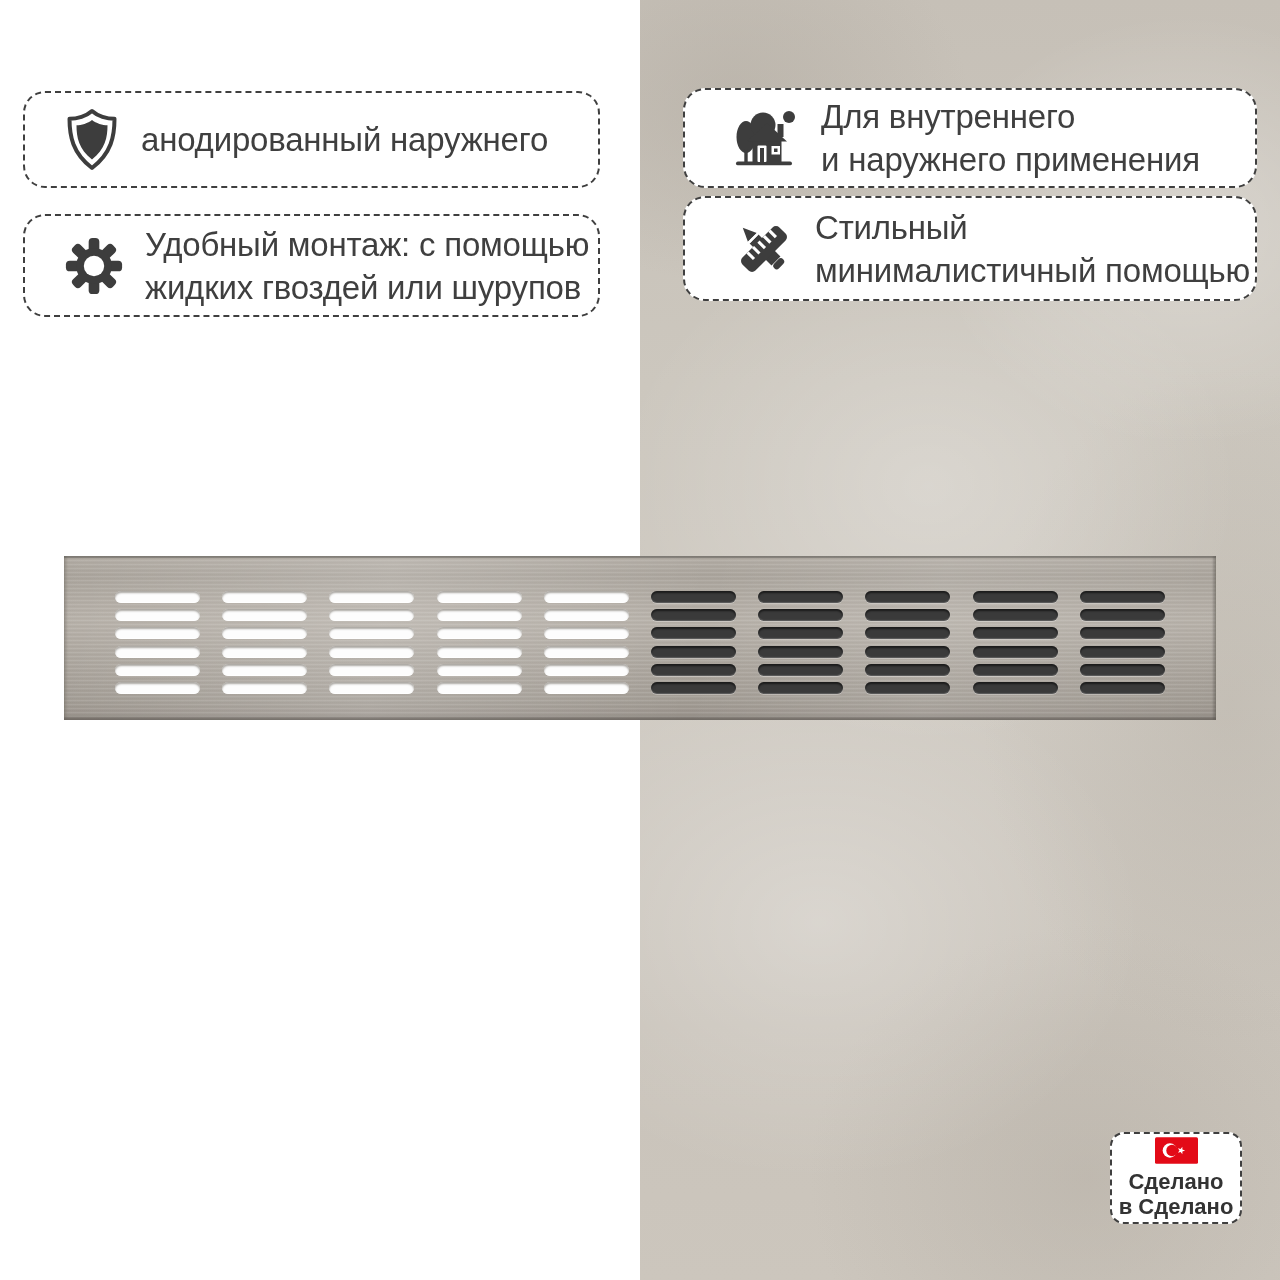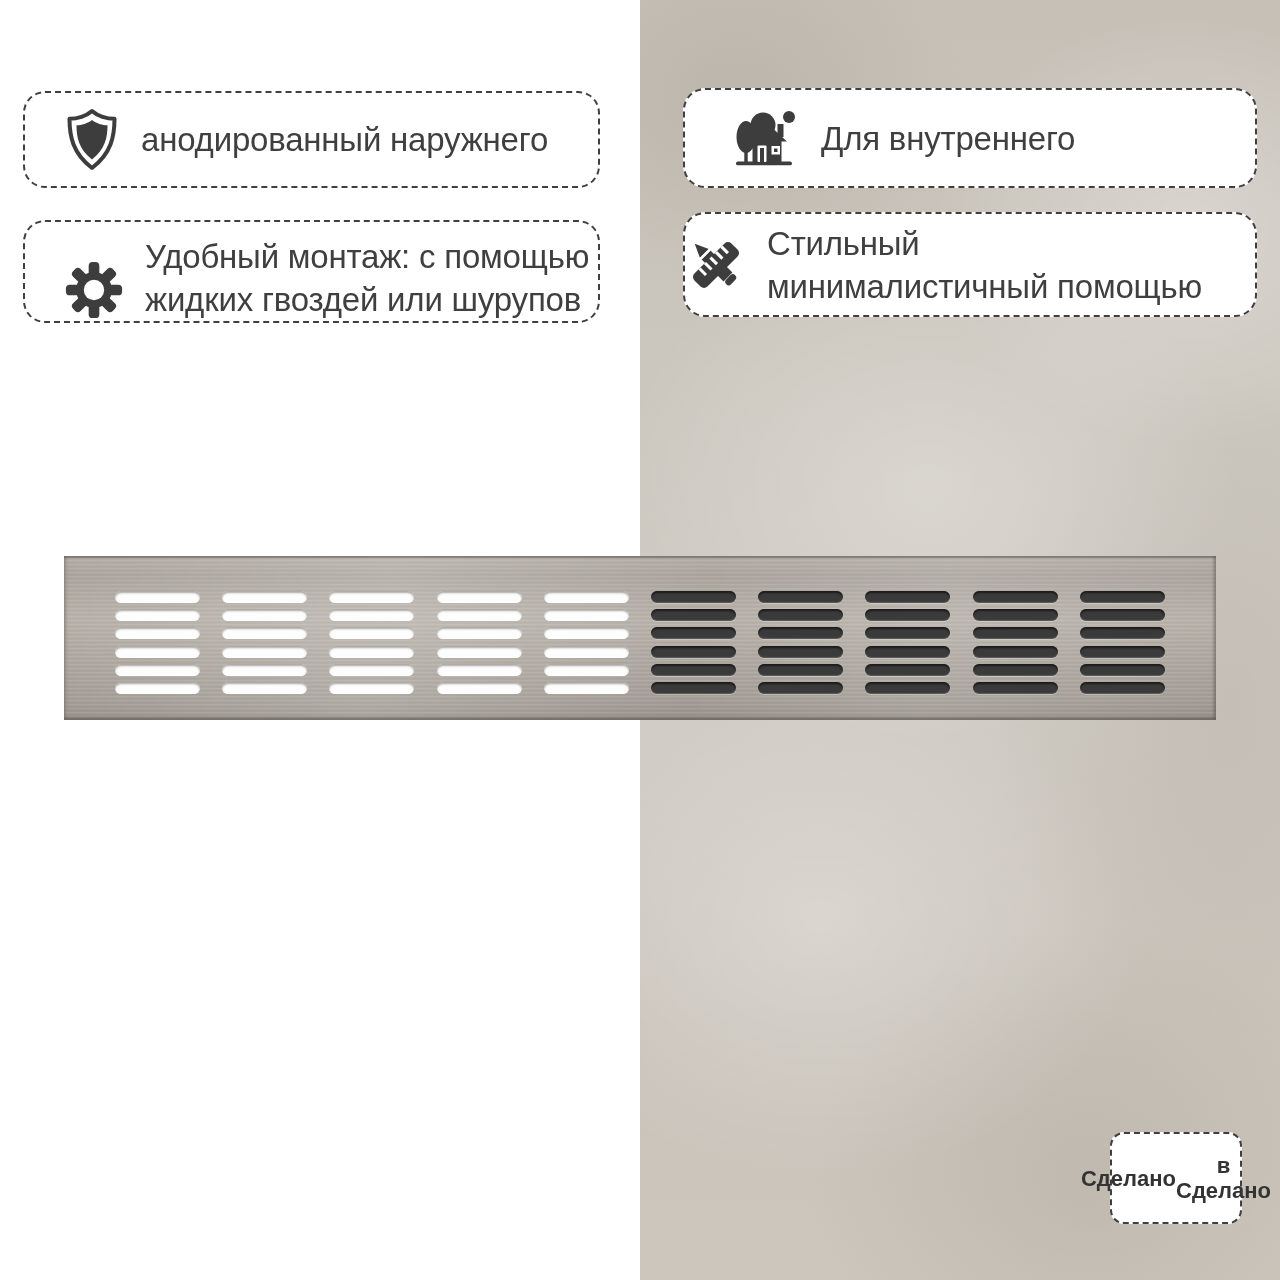--- a/index.html
+++ b/index.html
@@ -23,23 +23,23 @@
   }
 
   
   .card {
     position:absolute; box-sizing:border-box;
     background:#ffffff;
     border:2px dashed #3f3f3f; border-radius:22px;
     display:flex; align-items:center; gap:20px;
   }
   .card.c1 { left:23px;  top:91px;  width:577px; height:97px;  padding-left:38px; }
-  .card.c2 { left:23px;  top:220px; width:577px; height:103px; padding-left:38px;align-items:flex-end; }
+  .card.c2 { left:23px;  top:214px; width:577px; height:103px; padding-left:38px; }
   .card.c3 { left:683px; top:88px;  width:574px; height:100px; padding-left:50px; }
-  .card.c4 { left:683px; top:212px; width:574px; height:105px; }
+  .card.c4 { left:683px; top:196px; width:574px; height:105px; padding-left:48px; }
   .card .icon { flex:0 0 auto; display:block; line-height:0; }
   .card .text { color:#3f3f3f; font-size:33px; line-height:43px; letter-spacing:-0.2px; white-space:nowrap; }
   .card .ln { display:block; }
 
   
   .grille {
     position:absolute; left:64px; top:556px; width:1152px; height:164px;
     background-image:
       linear-gradient(100deg, rgba(255,255,255,0) 0%, rgba(255,255,255,0.16) 28%, rgba(255,255,255,0) 55%, rgba(255,255,255,0.10) 75%, rgba(255,255,255,0) 100%),
       repeating-linear-gradient(180deg, rgba(255,255,255,0.10) 0px, rgba(255,255,255,0.10) 1px, rgba(90,85,78,0.07) 2px, rgba(255,255,255,0) 3px, rgba(255,255,255,0) 4px),
@@ -52,21 +52,21 @@
   }
   .slot { position:absolute; width:85px; height:12px; border-radius:7px; }
   .slot.light { box-shadow: inset 0 2px 2px rgba(116,111,104,0.60), inset 0 -1px 1px rgba(255,255,255,0.90); }
   .slot.dark  { box-shadow: inset 0 2px 2px rgba(0,0,0,0.55), inset 0 -1px 1px rgba(255,255,255,0.18), 0 1px 0 rgba(255,255,255,0.28); }
 
   
   .badge {
     position:absolute; left:1110px; top:1132px; width:132px; height:92px;
     box-sizing:border-box; background:#ffffff;
     border:2px dashed #3f3f3f; border-radius:14px;
-    display:flex; flex-direction:row; align-items:center; justify-content:center;
+    display:flex; flex-direction:column; align-items:center; justify-content:center;
   }
   .badge .flag { display:block; margin-bottom:5px; }
   .badge .bline { display:block; color:#333333; font-size:22px; font-weight:bold; line-height:25px; text-align:center; }
 </style>
 </head>
 <body>
 
 <div class="canvas">
 
   <div class="bg-right"></div>
@@ -120,20 +120,21 @@
           <rect x="42.5" y="17" width="6" height="13"></rect>
         </g>
         <rect x="22.5" y="38.5" width="9" height="16.5" rx="1" fill="#ffffff"></rect>
         <rect x="25" y="41" width="4" height="14" fill="#3d3d3d"></rect>
         <rect x="36.5" y="39" width="8.5" height="8.5" fill="#ffffff"></rect>
         <rect x="39" y="41.5" width="3.5" height="3.5" fill="#3d3d3d"></rect>
       </svg>
     </span>
     <div class="text">
       <span class="ln">Для внутреннего</span>
+      <span class="ln">и наружнего применения</span>
     </div>
   </div>
 
   <div class="card c4">
     <span class="icon">
       <svg width="62" height="62" viewBox="0 0 64 64">
         <g fill="#3d3d3d" transform="rotate(-45 32 32)">
           <polygon points="32,1 25.5,15 38.5,15"></polygon>
           <rect x="25.5" y="17.5" width="13" height="32"></rect>
           <rect x="25.5" y="50" width="13" height="7" rx="3.5"></rect>

